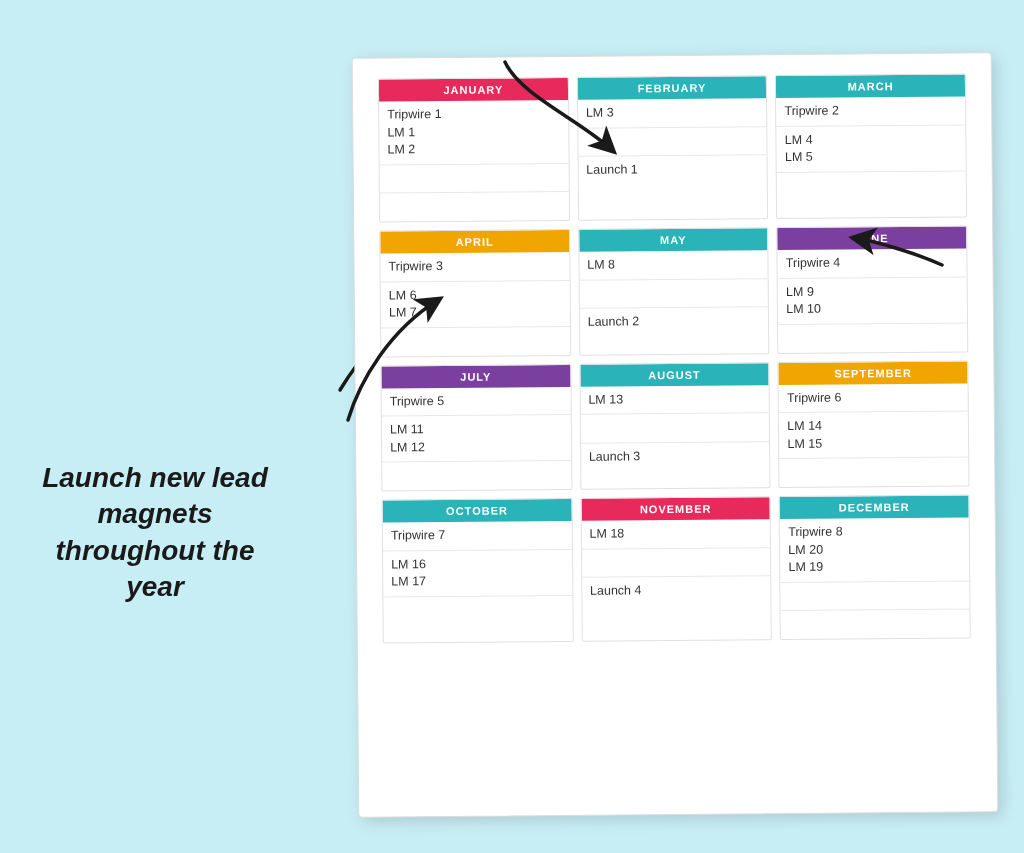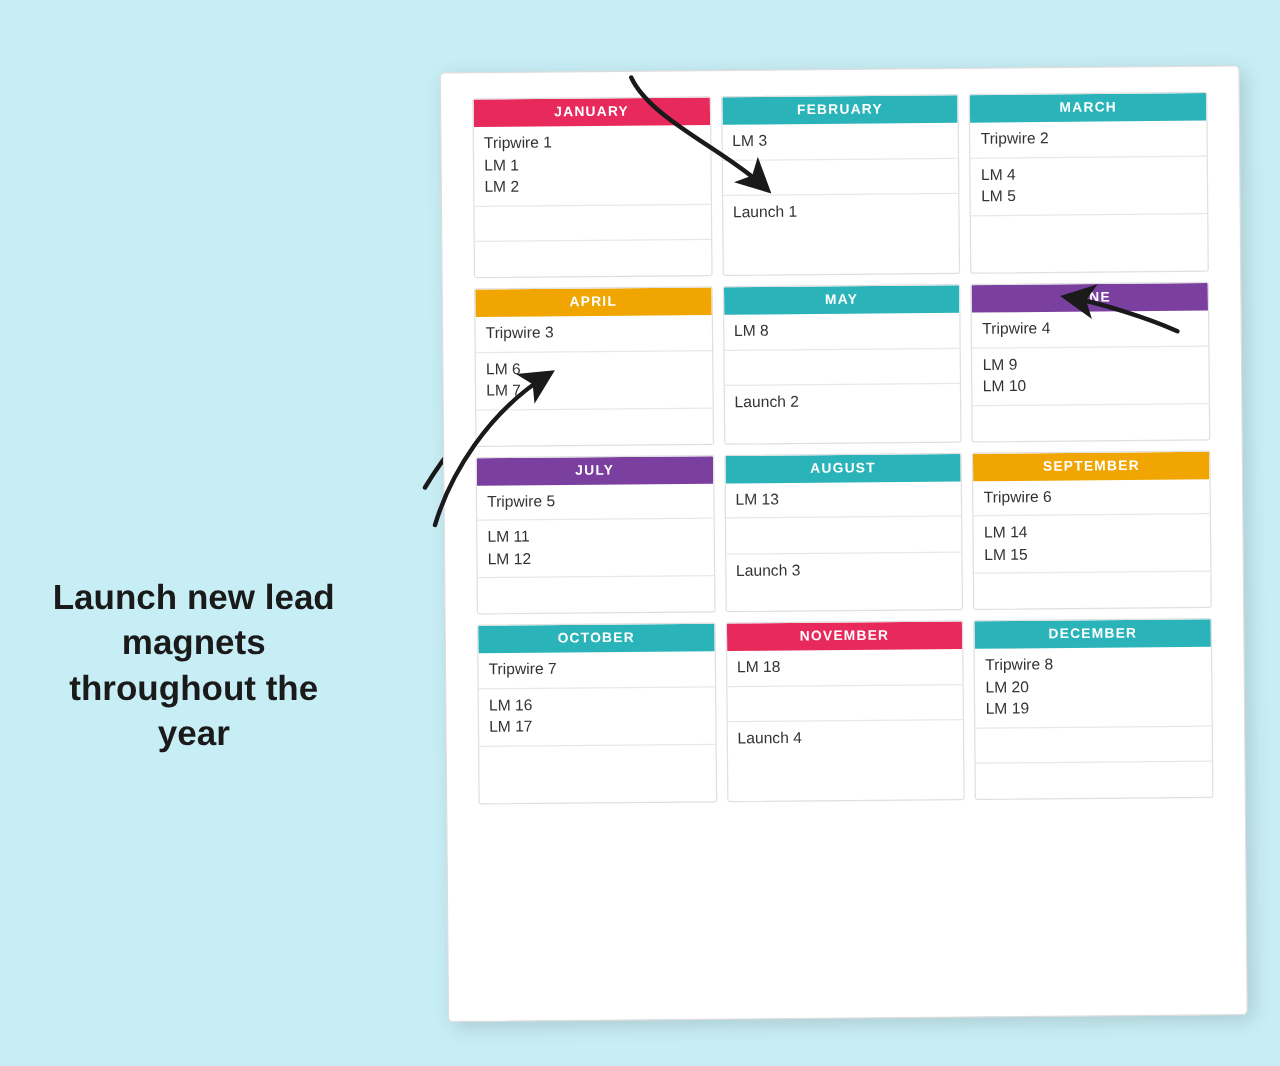--- a/index.html
+++ b/index.html
@@ -17,20 +17,21 @@
       position: absolute;
       left: 30px;
       top: 460px;
       font-family: 'Comic Sans MS', cursive, sans-serif;
       font-size: 28px;
       font-weight: bold;
       color: #1a1a1a;
       line-height: 1.3;
       text-align: center;
       width: 250px;
+      font-style: italic;
     }
 
     .paper {
       position: absolute;
       left: 355px;
       top: 55px;
       width: 640px;
       height: 760px;
       background: white;
       border: 1px solid #ddd;

